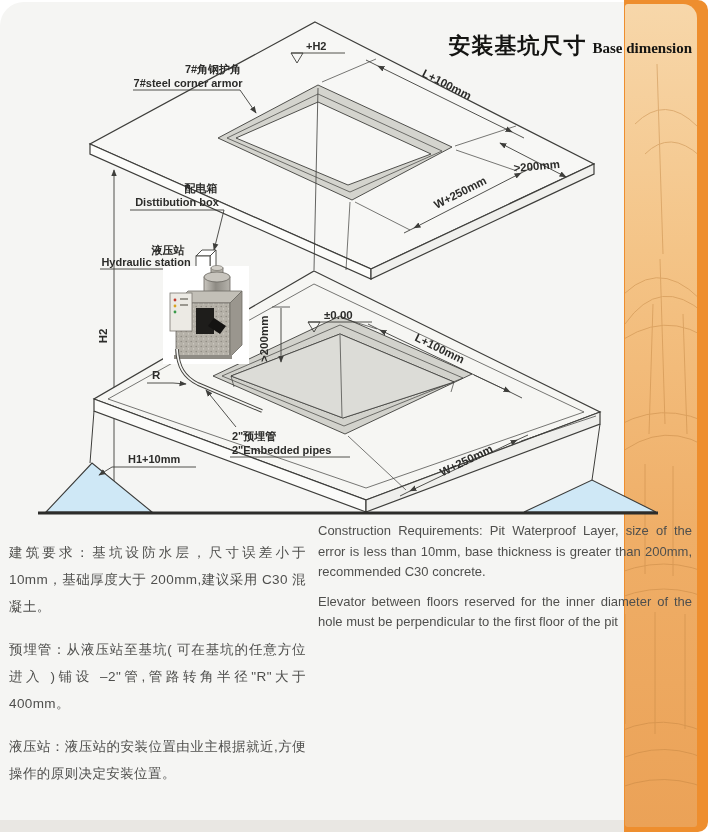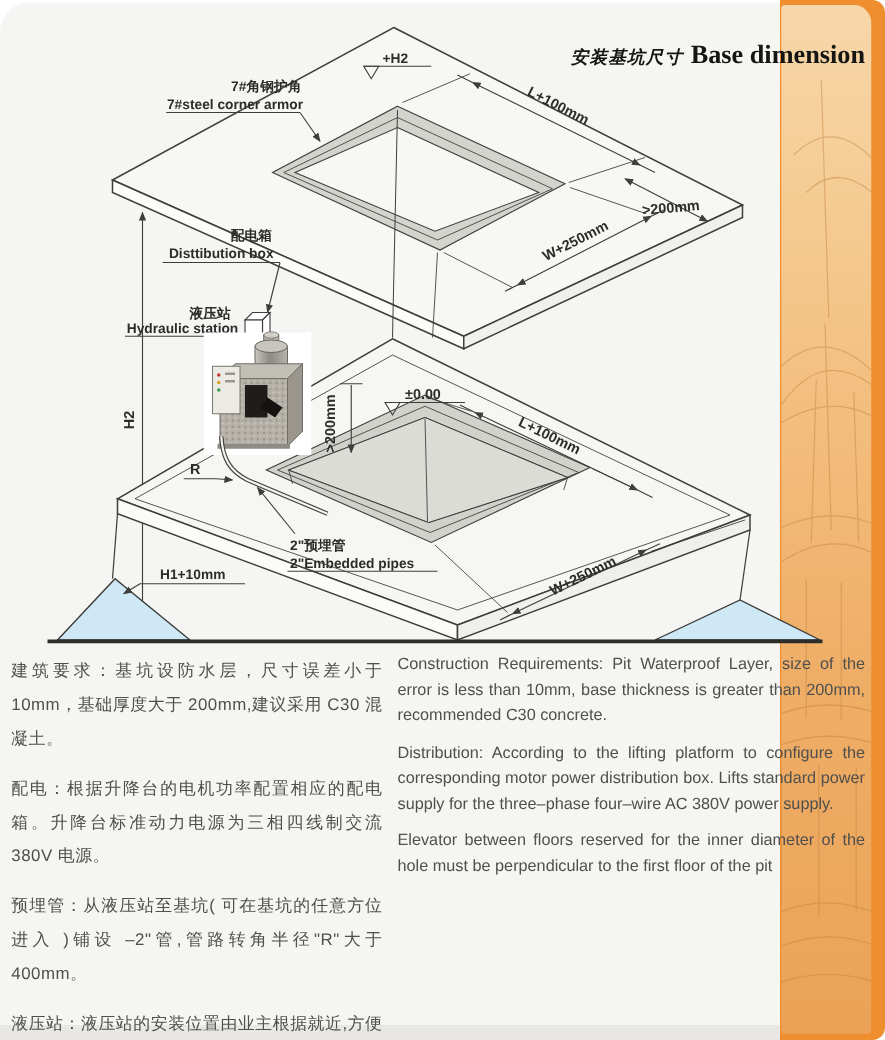--- a/index.html
+++ b/index.html
@@ -8,29 +8,29 @@
   .panel{position:absolute;left:0;top:2px;width:625px;bottom:0;background:#f5f5f3;
     border-radius:24px 0 0 0;}
   .bottom-strip{position:absolute;left:0;bottom:0;width:625px;height:12px;background:#e9e7e3;}
   .frame{position:absolute;right:0;top:0;bottom:0;width:84px;background:#ee8e2e;
     border-radius:0 10px 10px 0;}
   .band{position:absolute;right:11px;top:4px;bottom:5px;width:72px;overflow:hidden;
     background:linear-gradient(180deg,#f7d7aa 0%,#f4c487 30%,#efae67 65%,#eba257 100%);
     border-radius:3px 14px 3px 3px;}
   .band svg{position:absolute;left:-20px;top:0;}
   .title{position:absolute;top:31px;right:16px;z-index:5;color:#151513;white-space:nowrap;}
-  .title .zh{font-weight:bold;font-size:14px;letter-spacing:1px;font-family:"Liberation Sans",sans-serif;font-style:italic;}
-  .title .en{font-weight:bold;font-size:21px;font-family:"Liberation Serif",serif;margin-left:6px;}
+  .title .zh{font-weight:bold;font-size:22px;letter-spacing:1px;font-family:"Liberation Sans",sans-serif;}
+  .title .en{font-weight:bold;font-size:15px;font-family:"Liberation Serif",serif;margin-left:6px;}
   .drawing{position:absolute;left:0;top:0;z-index:4;}
   .notes{position:absolute;left:0;top:521px;width:708px;z-index:5;color:#4f4f4d;}
   .col-zh{position:absolute;left:9px;top:2px;width:297px;text-align:justify;
     font-size:13.5px;line-height:27px;letter-spacing:0.4px;}
   .col-en{position:absolute;left:318px;top:0px;width:374px;text-align:justify;
     font-size:13px;line-height:20.5px;}
-  .col-zh p{margin:0 0 13px 0;}
+  .col-zh p{margin:16px 0 13px 0;}
   .col-en p{margin:0 0 9px 0;}
   svg text{fill:#2c2c2a;font-family:"Liberation Sans",sans-serif;}
   .dim{font-size:11.5px;font-weight:bold;}
   .lbl{font-size:11px;font-weight:bold;}
 </style>
 </head>
 <body>
 
 <div class="stage">
   <div class="panel"></div>
@@ -213,24 +213,22 @@
       <rect x="174" y="355" width="58" height="4" fill="#8f8c85"></rect>
     </g>
 
     <path d="M177,349 C178,367 184,377 198,384 L262,411" stroke="#45443f" stroke-width="3.6" fill="none"></path>
     <path d="M177,349 C178,367 184,377 198,384 L262,411" stroke="#f5f5f3" stroke-width="1.7" fill="none"></path>
   </svg>
 
   <div class="notes">
     <div class="col-zh">
       <p>建筑要求：基坑设防水层，尺寸误差小于 10mm，基础厚度大于 200mm,建议采用 C30 混凝土。</p>
-      <p>配电：根据升降台的电机功率配置相应的配电箱。升降台标准动力电源为三相四线制交流 380V 电源。</p>
       <p>预埋管：从液压站至基坑( 可在基坑的任意方位进入 )铺设 –2"管,管路转角半径"R"大于 400mm。</p>
       <p>液压站：液压站的安装位置由业主根据就近,方便操作的原则决定安装位置。</p>
 
     </div>
     <div class="col-en">
       <p>Construction Requirements: Pit Waterproof Layer, size of the error is less than 10mm, base thickness is greater than 200mm, recommended C30 concrete.</p>
-      <p>Distribution: According to the lifting platform to configure the corresponding motor power distribution box. Lifts standard power supply for the three–phase four–wire AC 380V power supply.</p>
       <p>Elevator between floors reserved for the inner diameter of the hole must be perpendicular to the first floor of the pit</p>
     </div>
   </div>
 </div>
 
 </body></html>

